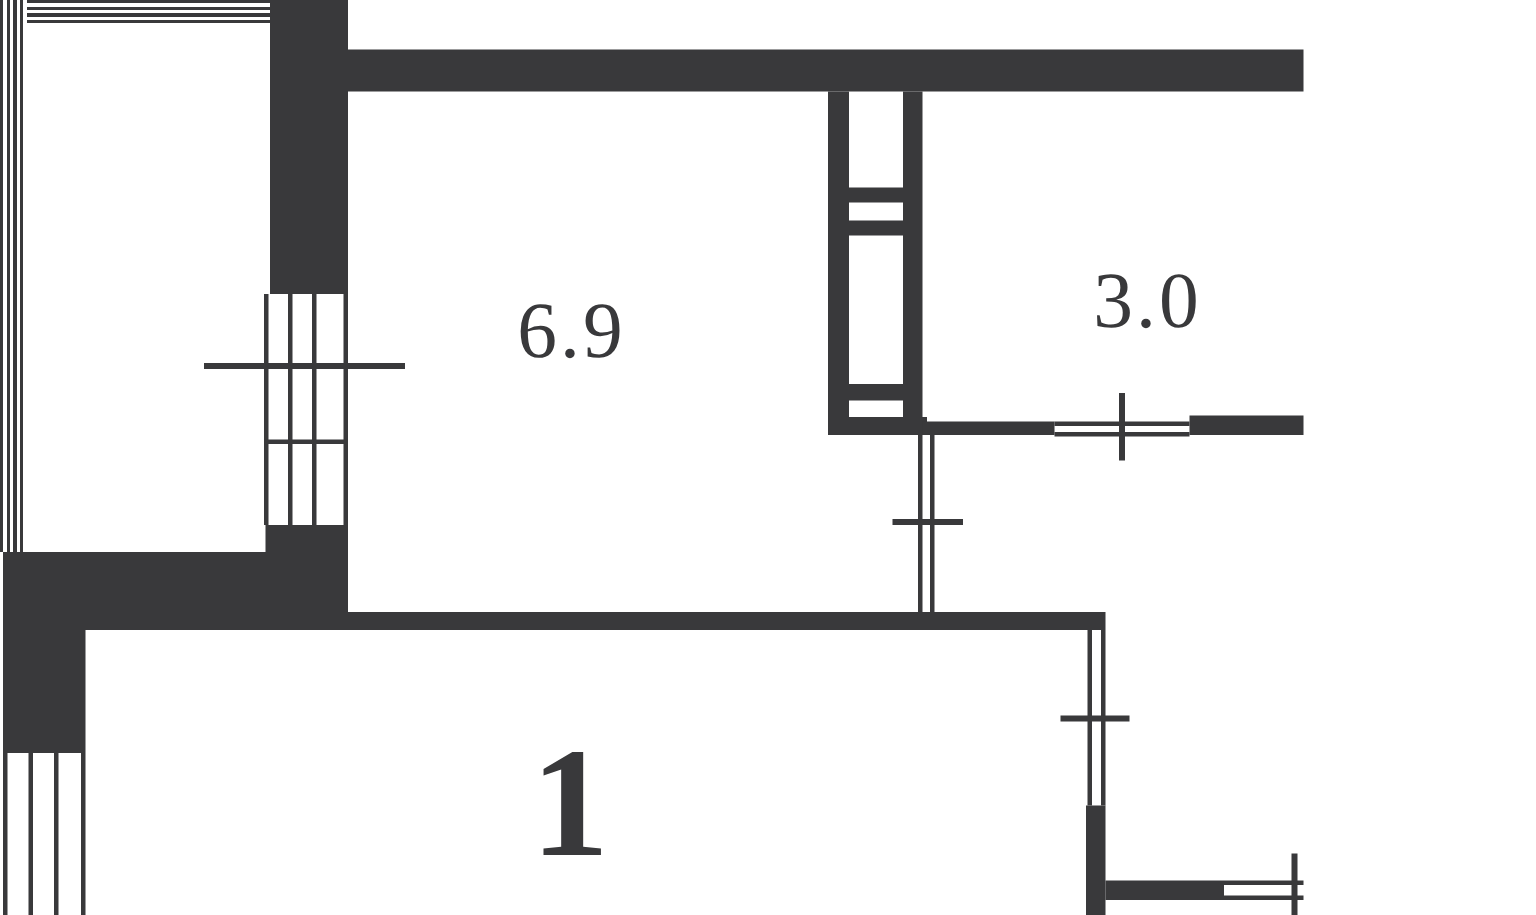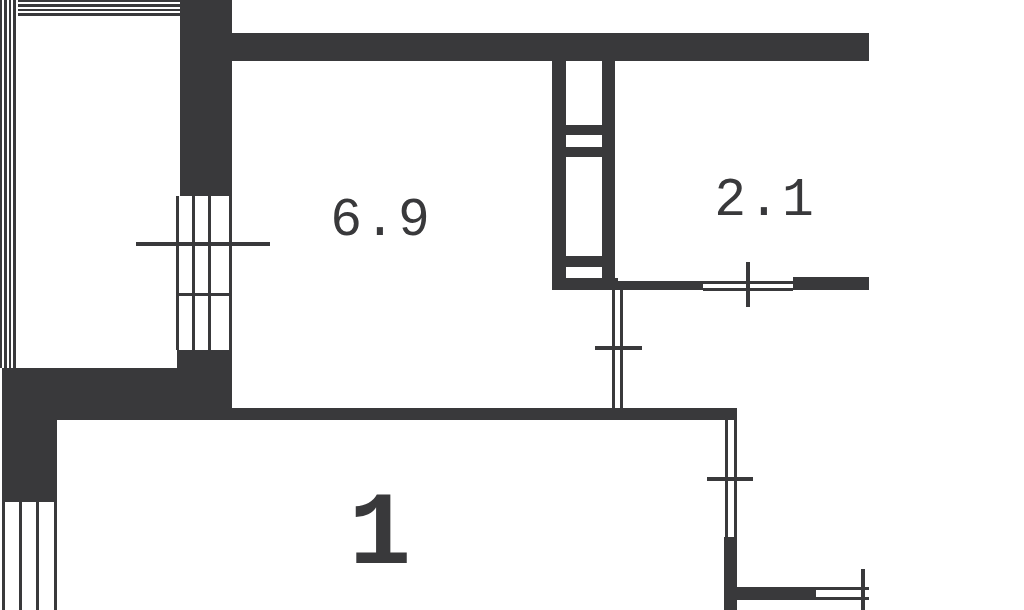--- a/index.html
+++ b/index.html
@@ -1,18 +1,18 @@
 <!DOCTYPE html>
 <html style="--wall: #39393b;"><head>
 <meta charset="utf-8">
 <style>
   html,body{margin:0;padding:0;background:#ffffff;}
   :root{--wall:#39393b;}
   .plan{position:relative;width:869px;height:610px;background:#fff;overflow:hidden;
-        font-family:Liberation Mono, monospace;}
+        font-family:Liberation Serif, serif;}
   .w{position:absolute;background:var(--wall);}           
   .t{position:absolute;background:var(--wall);}           
   .k{position:absolute;background:var(--wall);}           
   .glaze-h{position:absolute;background:repeating-linear-gradient(to bottom,var(--wall) 0 2px,#ffffff 2px 4.5px);}
   .glaze-v{position:absolute;background:repeating-linear-gradient(to right,var(--wall) 0 2px,#ffffff 2px 4.5px);}
   .room-label{position:absolute;color:var(--wall);display:flex;align-items:center;justify-content:center;}
   .lbl-mid{font-size:53px;letter-spacing:2px;font-weight:400;}
   .lbl-big{font-size:104px;font-weight:700;}
 </style>
 </head>
@@ -75,16 +75,16 @@
   <div class="t" style="left:734px;top:420px;width:3px;height:117px;"></div>
 
   <div class="k" style="left:136px;top:242px;width:134px;height:4px;"></div>
   <div class="k" style="left:746px;top:262px;width:4px;height:45px;"></div>
   <div class="k" style="left:595px;top:346px;width:47px;height:4px;"></div>
   <div class="k" style="left:957px;top:431px;width:67px;height:4px;"></div>
   <div class="k" style="left:707px;top:477px;width:46px;height:4px;"></div>
   <div class="k" style="left:861px;top:569px;width:4px;height:41px;"></div>
 
   <div class="room-label lbl-mid" style="left:301px;top:191px;width:160px;height:60px;">6.9</div>
-  <div class="room-label lbl-mid" style="left:685px;top:171px;width:160px;height:60px;">2.1</div>
+  <div class="room-label lbl-mid" style="left:685px;top:171px;width:160px;height:60px;">3.0</div>
   <div class="room-label lbl-big" style="left:330px;top:485px;width:100px;height:100px;">1</div>
 
 </div>
 
 </body></html>

